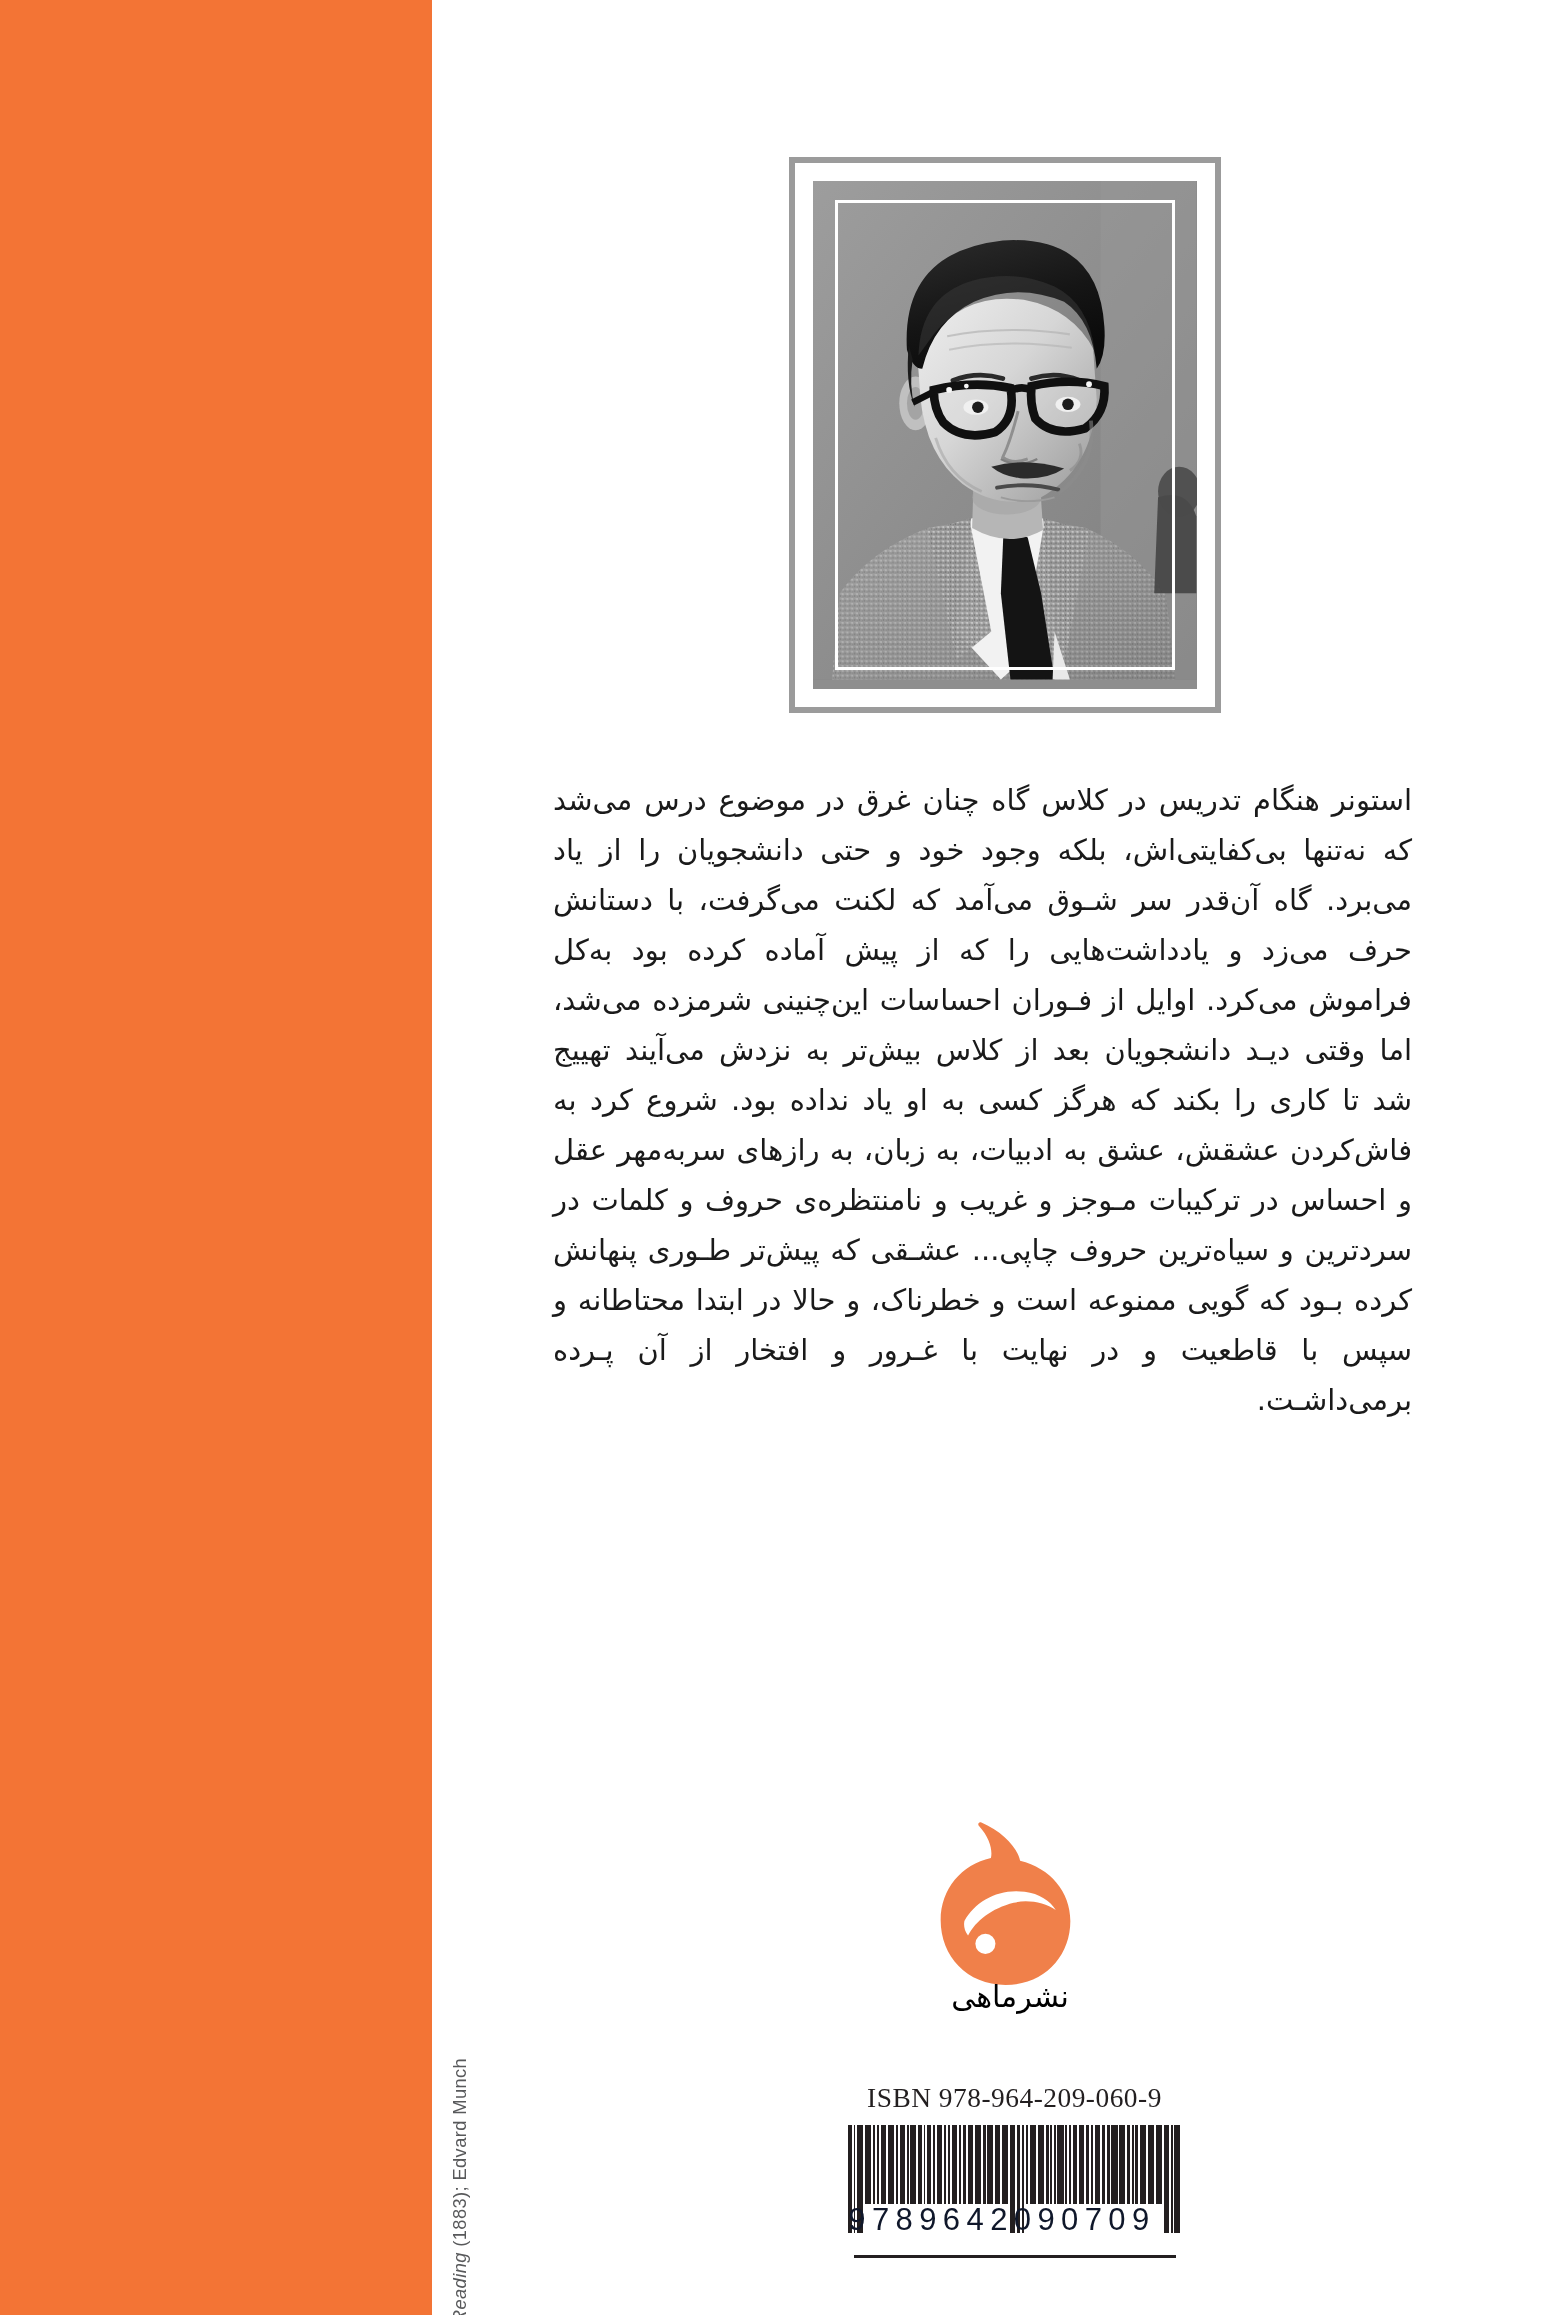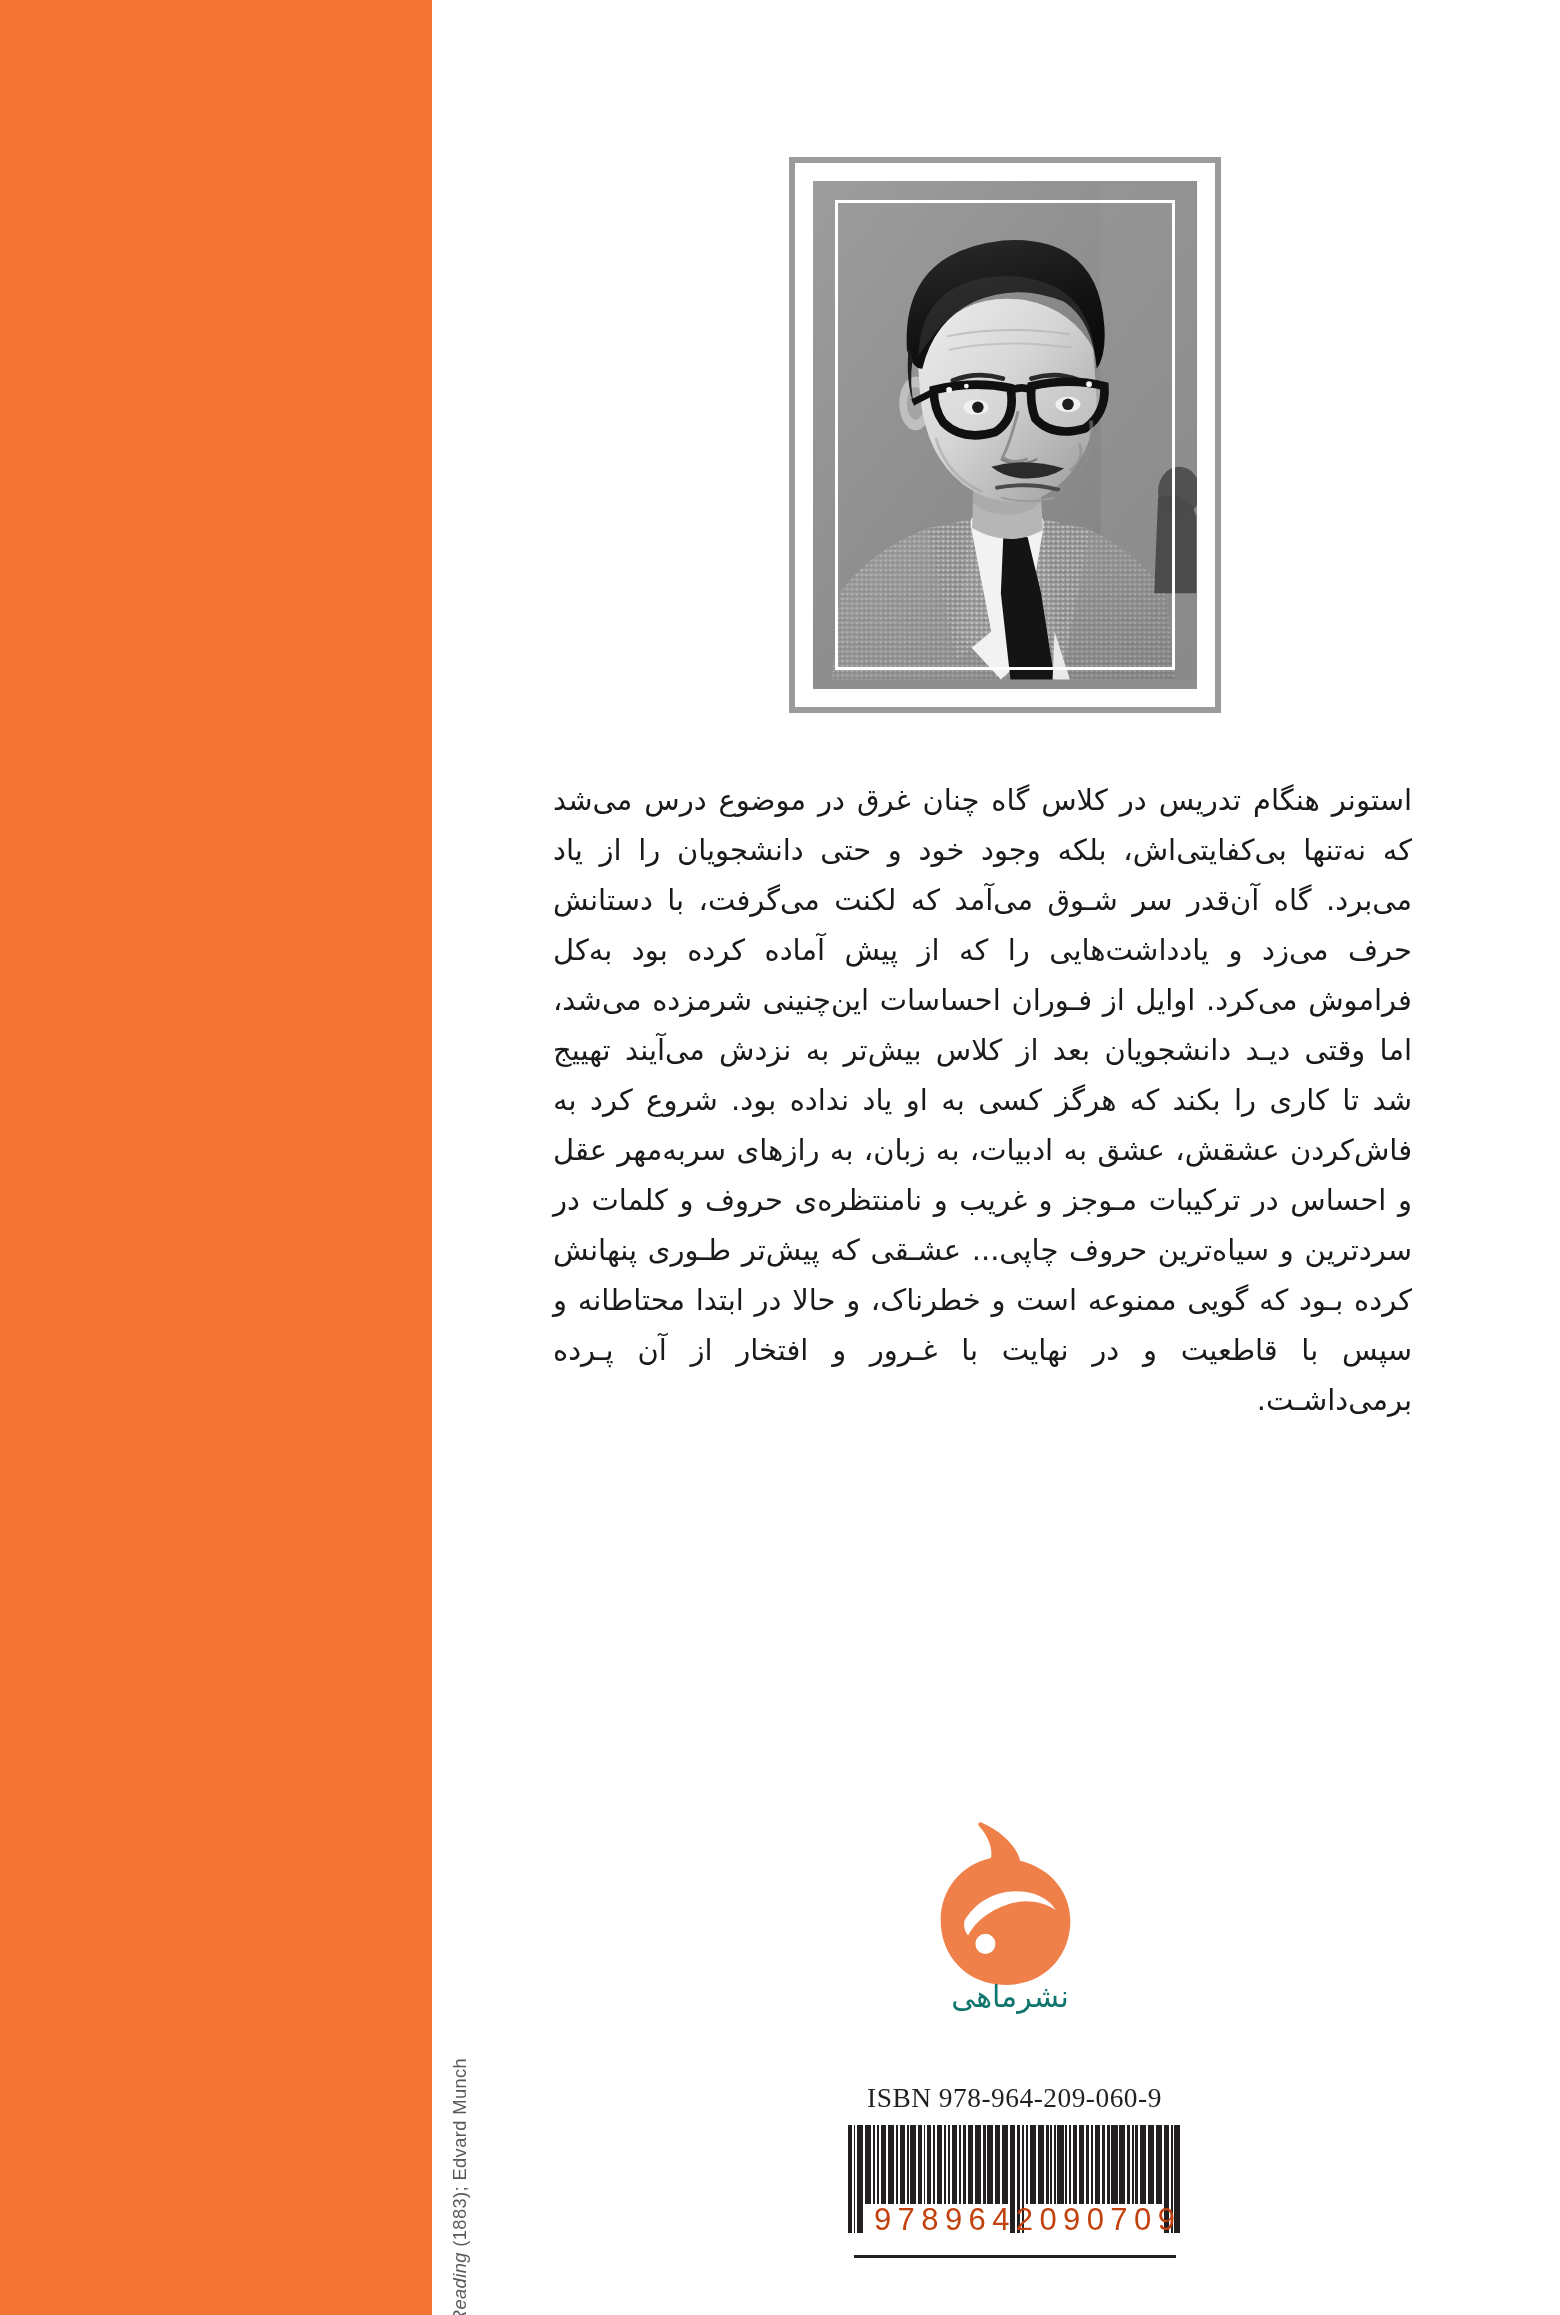--- a/index.html
+++ b/index.html
@@ -113,21 +113,21 @@
   }
   #publisher-logo svg { display: block; }
   #publisher-name {
     position: absolute;
     left: 923px;
     top: 1979px;
     width: 174px;
     text-align: center;
     font-family: "DejaVu Sans", "Liberation Sans", sans-serif;
     font-size: 30px;
-    color: #0f766e;
+    color: #000000;
     direction: rtl;
     letter-spacing: 0px;
   }
 
   
   #isbn-block {
     position: absolute;
     left: 841px;
     top: 2083px;
     width: 347px;
@@ -162,22 +162,22 @@
     margin-right: 1.8px;
   }
   #barcode-digits {
     position: absolute;
     left: 7.3px;
     top: 77px;
     width: 333px;
     font-family: "Liberation Sans", sans-serif;
     font-size: 31px;
     letter-spacing: 6.4px;
-    color: #c2410c;
-    text-align: right;
+    color: #0f172a;
+    text-align: left;
   }
   #barcode-rule {
     position: absolute;
     left: 12.8px;
     top: 130px;
     width: 322px;
     height: 2.7px;
     background: #231f20;
   }
 </style>

